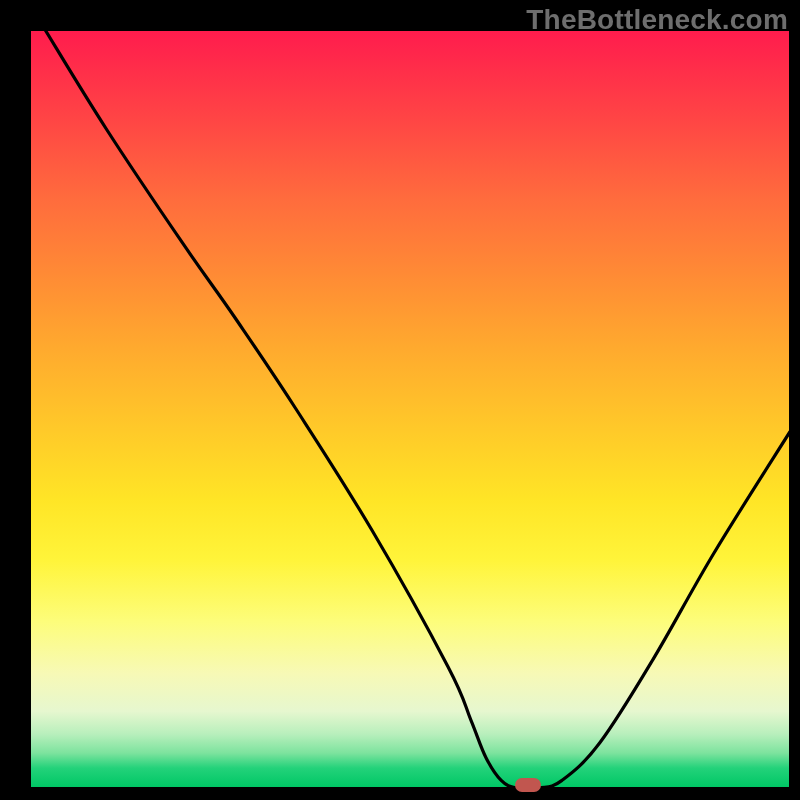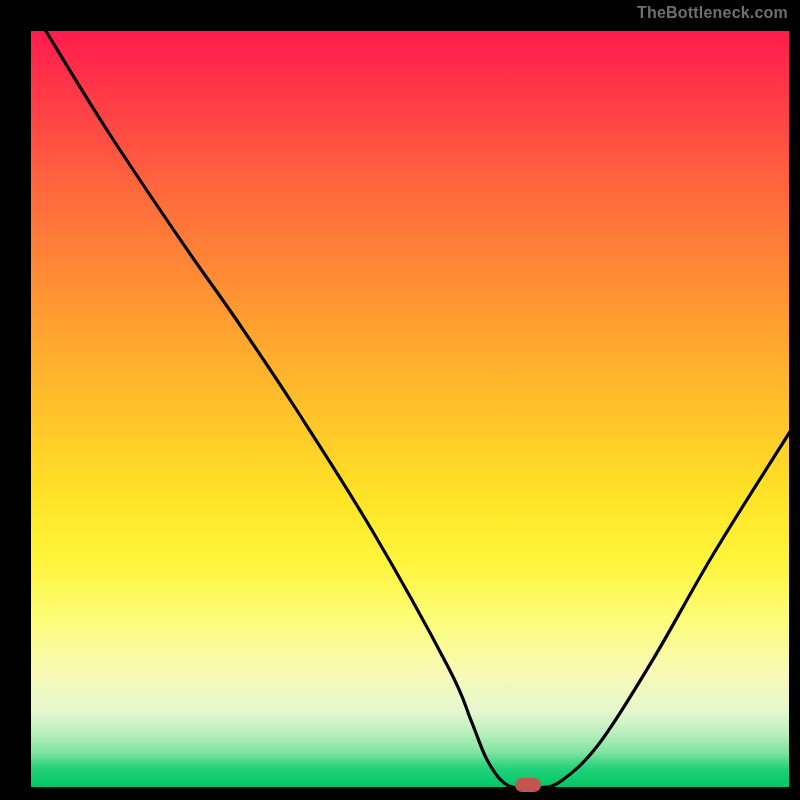--- a/index.html
+++ b/index.html
@@ -15,21 +15,21 @@
     width: 800px;
     height: 800px;
     background: #000;
   }
   .watermark {
     position: absolute;
     top: 4px;
     right: 12px;
     color: #6e6e6e;
     font-family: Arial, Helvetica, sans-serif;
-    font-size: 16px;
+    font-size: 28px;
     font-weight: bold;
     letter-spacing: 0.2px;
     z-index: 10;
   }
   .plot-frame {
     position: absolute;
     left: 30px;
     top: 30px;
     width: 760px;
     height: 758px;

